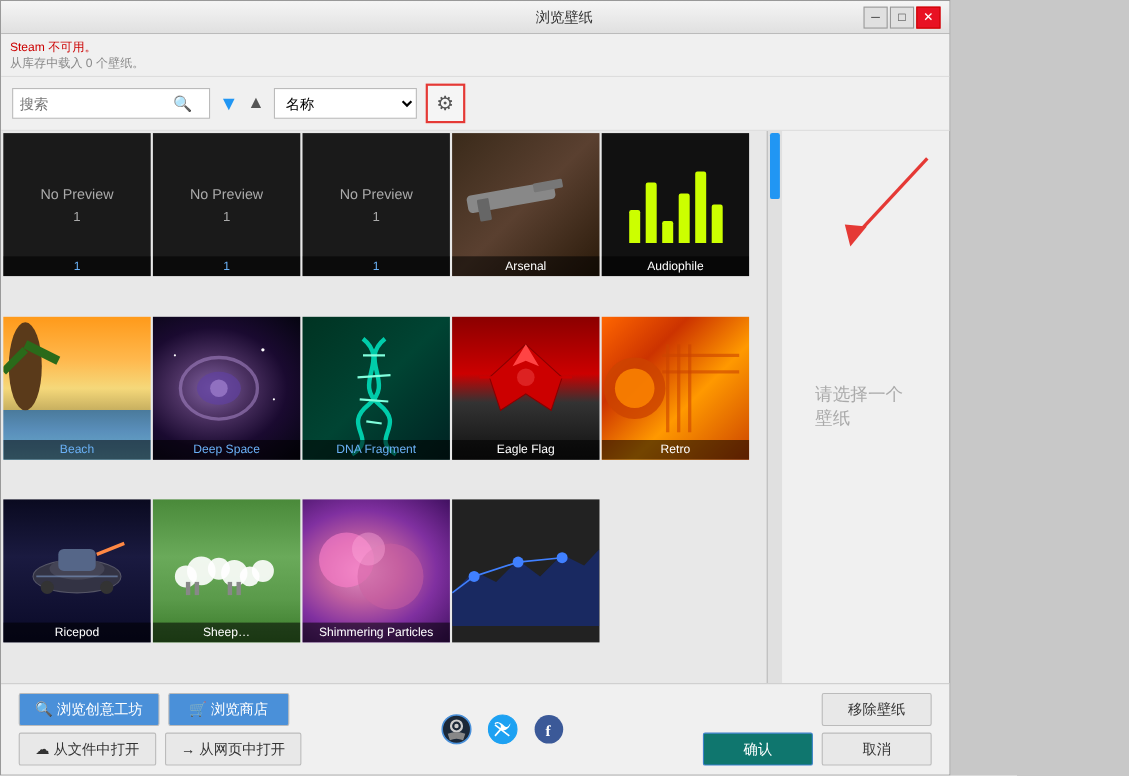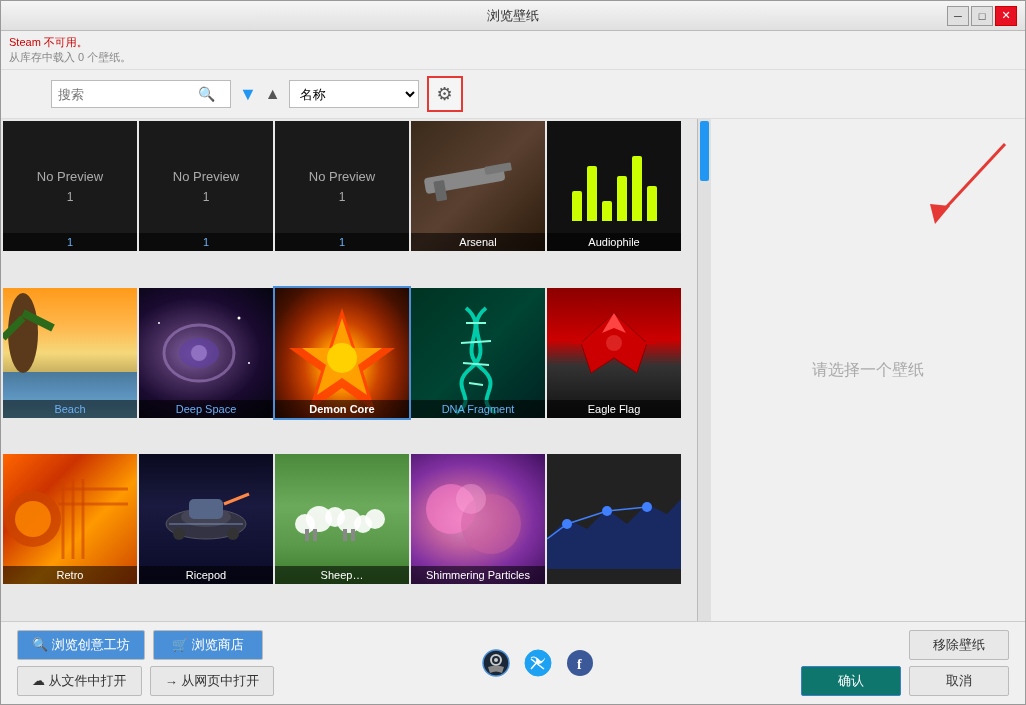--- a/index.html
+++ b/index.html
@@ -5,21 +5,21 @@
     * { box-sizing: border-box; margin: 0; padding: 0; }
     body {
       font-family: 'Microsoft YaHei', SimSun, sans-serif;
       background: #c8c8c8;
       width: 1026px;
       height: 705px;
       overflow: hidden;
       position: relative;
     }
     .window {
-      width: 1026px;
+      width: 864px;
       height: 705px;
       background: #f0f0f0;
       border: 1px solid #999;
       display: flex;
       flex-direction: column;
     }
     .title-bar {
       background: linear-gradient(to bottom, #f5f5f5, #e0e0e0);
       height: 30px;
       display: flex;
@@ -77,21 +77,20 @@
       flex-shrink: 0;
     }
     .search-box {
       display: flex;
       align-items: center;
       border: 1px solid #bbb;
       background: white;
       padding: 3px 6px;
       width: 180px;
       height: 28px;
-      margin-left: 40px;
     }
     .search-box input {
       border: none;
       outline: none;
       font-size: 13px;
       width: 140px;
       background: transparent;
     }
     .search-icon-btn {
       cursor: pointer;
@@ -454,28 +453,20 @@
             <ellipse cx="60" cy="50" rx="35" ry="28" fill="none" stroke="#a080c0" stroke-width="3" opacity="0.6"></ellipse>
             <ellipse cx="60" cy="50" rx="20" ry="15" fill="#6040a0" opacity="0.7"></ellipse>
             <circle cx="60" cy="50" r="8" fill="#9070c0"></circle>
             <circle cx="20" cy="20" r="1" fill="white"></circle>
             <circle cx="100" cy="15" r="1.5" fill="white"></circle>
             <circle cx="110" cy="60" r="1" fill="white"></circle>
           </svg>
           <div class="label blue">Deep Space</div>
         </div>
 
-        <div class="wallpaper-item demoncore-bg demon-core-selected">
-          <svg width="100%" height="100%" viewBox="0 0 134 100" style="position:absolute;">
-            <polygon points="67,5 80,45 120,45 88,68 100,108 67,85 34,108 46,68 14,45 54,45" fill="#ff4400" opacity="0.9"></polygon>
-            <polygon points="67,15 77,45 107,45 83,62 92,92 67,75 42,92 51,62 27,45 57,45" fill="#ffaa00" opacity="0.9"></polygon>
-            <circle cx="67" cy="55" r="15" fill="#ffdd00" opacity="0.8"></circle>
-          </svg>
-          <div class="label bold-white">Demon Core</div>
-        </div>
 
         <div class="wallpaper-item dna-bg">
           <svg width="100%" height="100%" viewBox="0 0 134 100" style="position:absolute;">
             <path d="M55,5 C80,25 45,45 70,65 C95,85 60,95 85,110" stroke="#00ccaa" stroke-width="4" fill="none"></path>
             <path d="M75,5 C50,25 85,45 60,65 C35,85 70,95 45,110" stroke="#00ccaa" stroke-width="4" fill="none"></path>
             <line x1="55" y1="20" x2="75" y2="20" stroke="#80ffdd" stroke-width="2"></line>
             <line x1="50" y1="40" x2="80" y2="38" stroke="#80ffdd" stroke-width="2"></line>
             <line x1="52" y1="60" x2="78" y2="62" stroke="#80ffdd" stroke-width="2"></line>
             <line x1="58" y1="80" x2="72" y2="82" stroke="#80ffdd" stroke-width="2"></line>
           </svg>

